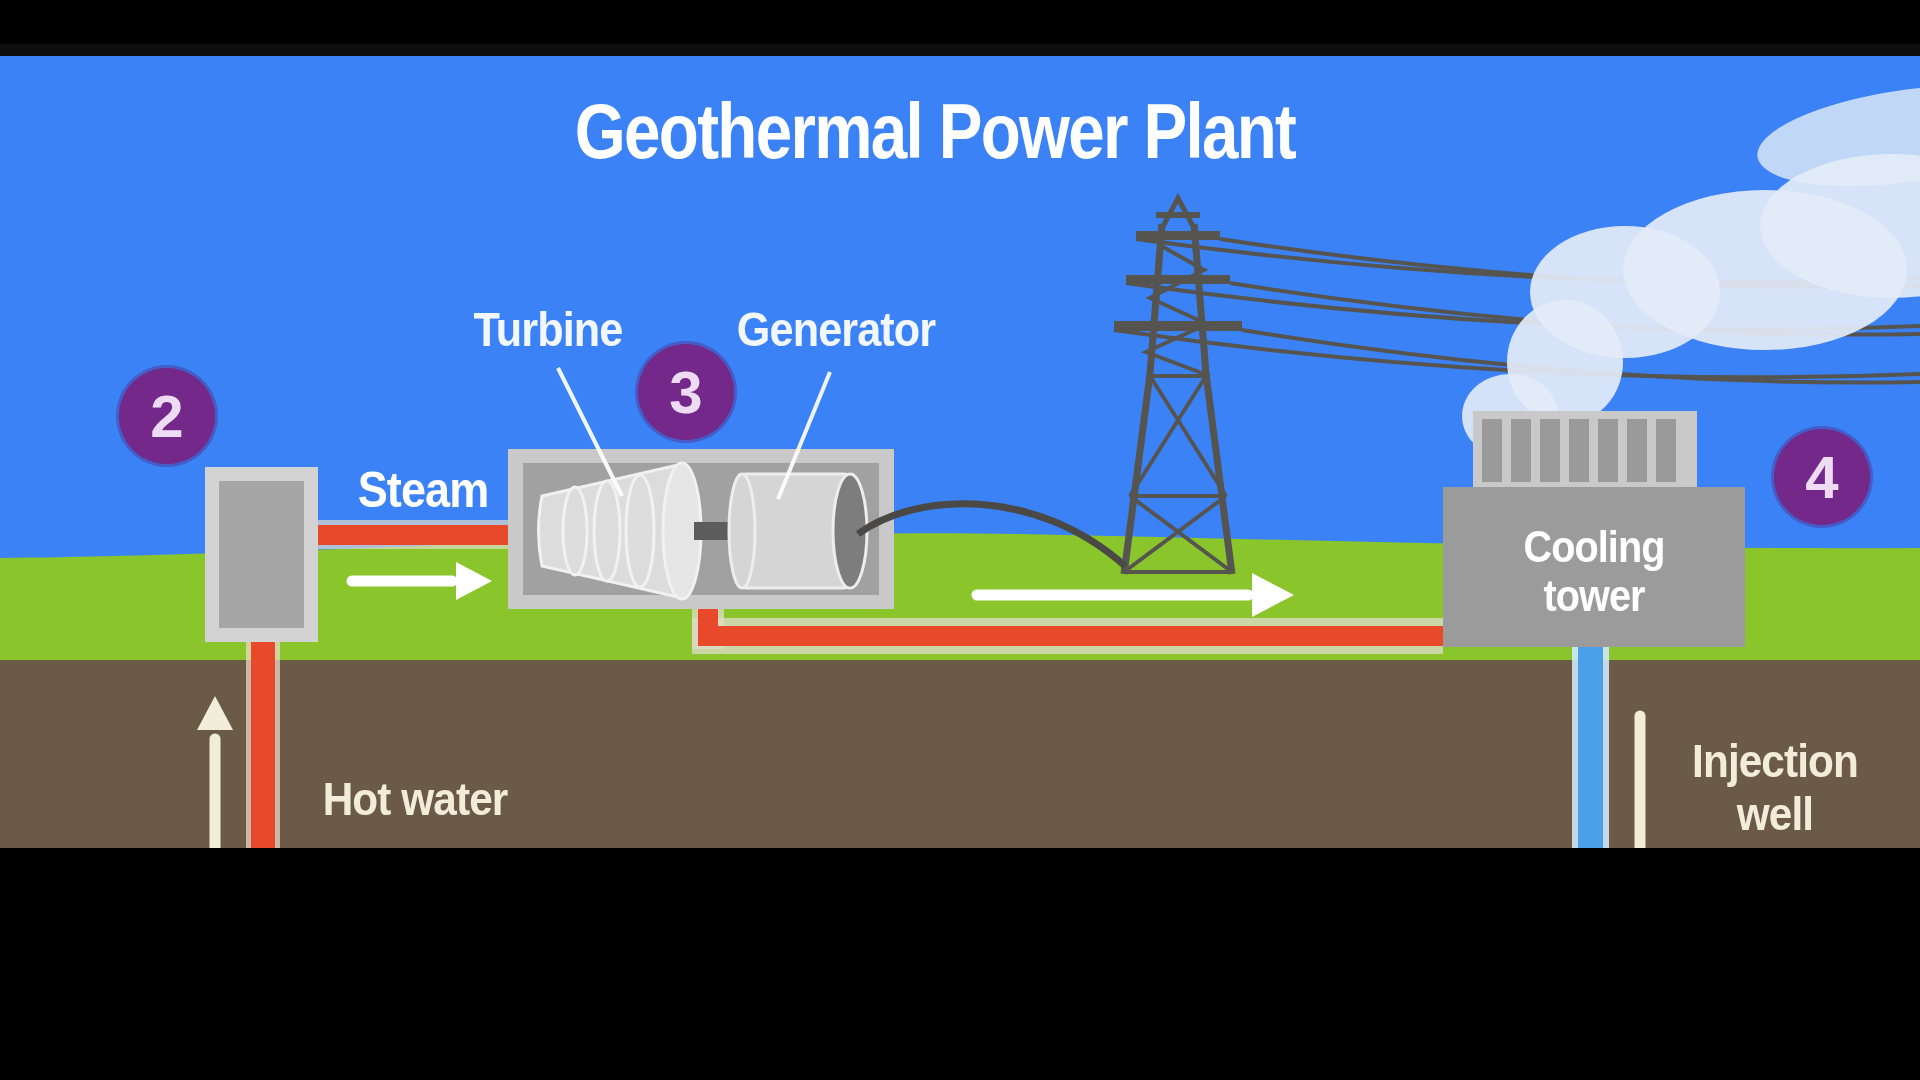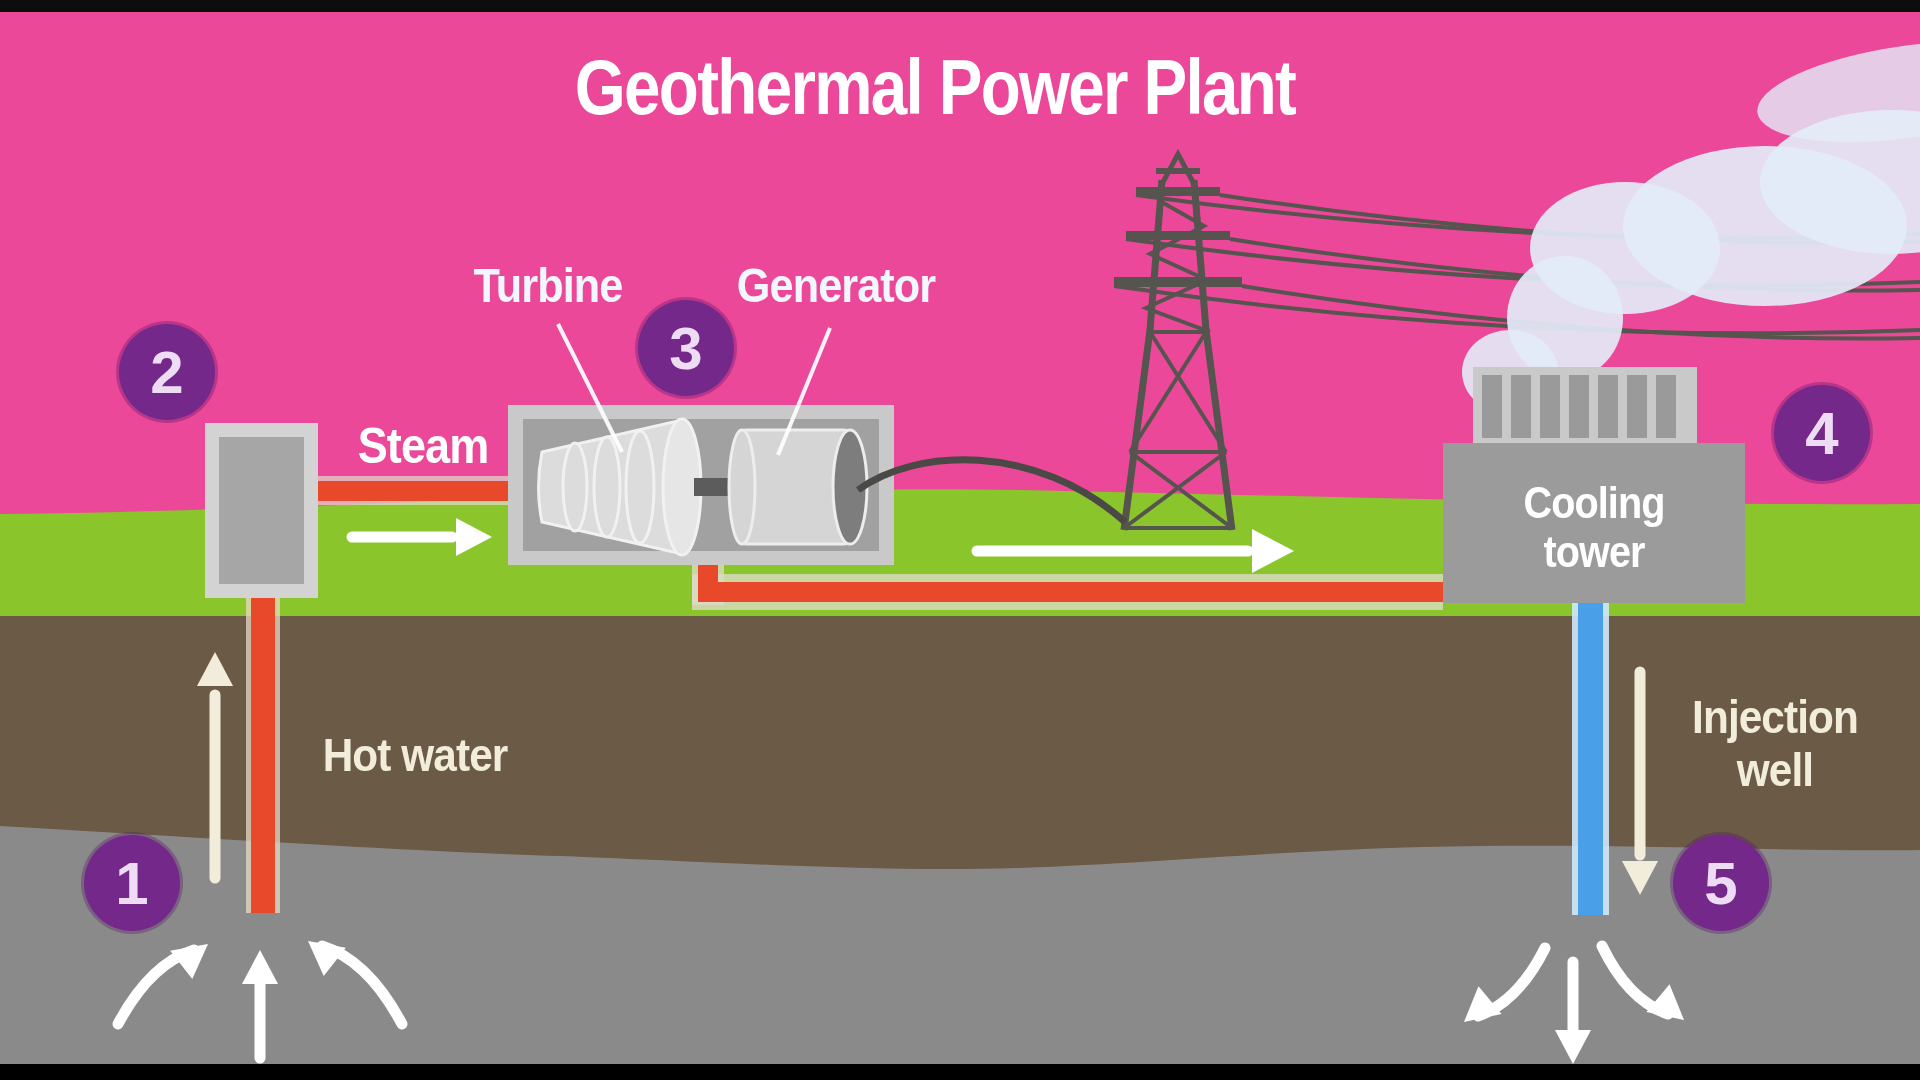--- a/index.html
+++ b/index.html
@@ -1,17 +1,17 @@
 <!DOCTYPE html>
 <html><head>
 <meta charset="utf-8">
 <style>
   html,body{margin:0;padding:0;background:#000;}
-  .scene{position:relative;width:1920px;height:1064px;overflow:hidden;
-         background:#ec4899;font-family:"Liberation Sans","DejaVu Sans",sans-serif;}
+  .scene{position:relative;width:1920px;height:804px;overflow:hidden;
+         background:#3b82f6;font-family:"Liberation Sans","DejaVu Sans",sans-serif;margin-top:44px;}
   svg.canvas{position:absolute;left:0;top:0;}
   .label{position:absolute;transform:translate(-50%,-50%) scaleX(0.9);
          font-weight:bold;color:#ffffff;white-space:pre-line;text-align:center;
          letter-spacing:-1px;line-height:1.12;}
   .title{font-size:78px;transform:translate(-50%,-50%) scaleX(0.84);letter-spacing:-2px;}
   .lbl-steam{font-size:50px;}
   .lbl-turbine,.lbl-generator{font-size:48px;color:#f2f6fd;}
   .lbl-hotwater{font-size:47px;color:#f2edda;}
   .lbl-cooling{font-size:44px;}
   .lbl-injection{font-size:47px;color:#f2edda;}

